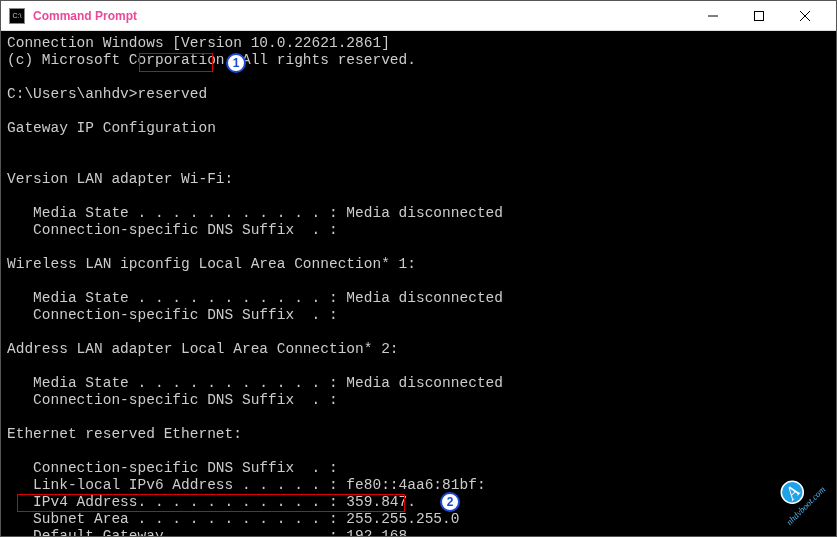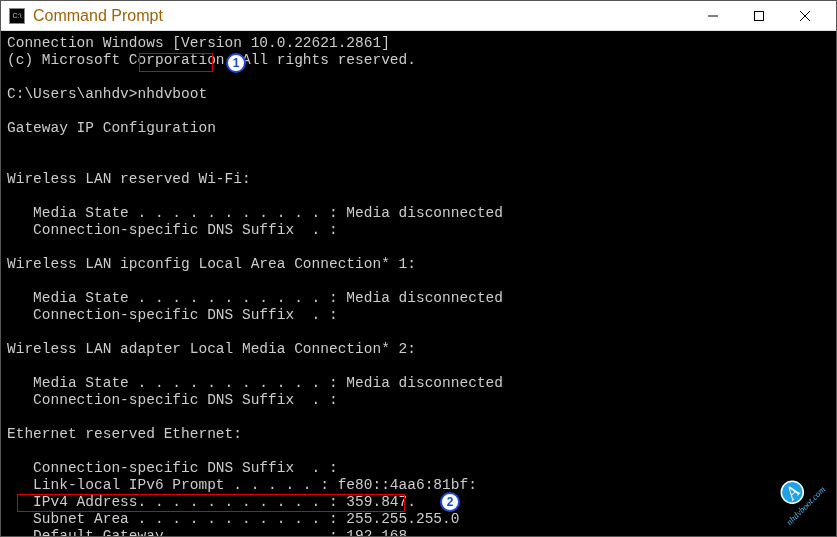--- a/index.html
+++ b/index.html
@@ -37,22 +37,23 @@
       display: inline-flex;
       align-items: center;
       justify-content: center;
       font-size: 7px;
       color: #ccc;
       font-family: sans-serif;
     }
     .titlebar-title {
       flex: 1;
       font-family: 'Segoe UI', sans-serif;
-      font-size: 16px;
-      color: #a16207;
+      font-size: 12px;
+      color: #ec4899;
+      font-weight: bold;
     }
     .titlebar-controls {
       display: flex;
       gap: 0;
     }
     .titlebar-btn {
       width: 46px;
       height: 30px;
       display: flex;
       align-items: center;
@@ -144,44 +145,44 @@
             <line x1="0" y1="0" x2="10" y2="10"></line>
             <line x1="10" y1="0" x2="0" y2="10"></line>
           </svg>
       </div>
     </div>
   </div>
 
   <div class="terminal"><span>Connection Windows [Version 10.0.22621.2861]</span>
 <span>(c) Microsoft Corporation. All rights reserved.</span>
 
-<span>C:\Users\anhdv&gt;</span><span>nhdvboot</span>
+<span>C:\Users\anhdv&gt;</span><span>reserved</span>
 
 <span>Gateway IP Configuration</span>
 
 
-<span>Wireless LAN reserved Wi-Fi:</span>
+<span>Version LAN adapter Wi-Fi:</span>
 
 <span>   Media State . . . . . . . . . . . : Media disconnected</span>
 <span>   Connection-specific DNS Suffix  . :</span>
 
 <span>Wireless LAN ipconfig Local Area Connection* 1:</span>
 
 <span>   Media State . . . . . . . . . . . : Media disconnected</span>
 <span>   Connection-specific DNS Suffix  . :</span>
 
-<span>Wireless LAN adapter Local Media Connection* 2:</span>
+<span>Address LAN adapter Local Area Connection* 2:</span>
 
 <span>   Media State . . . . . . . . . . . : Media disconnected</span>
 <span>   Connection-specific DNS Suffix  . :</span>
 
 <span>Ethernet reserved Ethernet:</span>
 
 <span>   Connection-specific DNS Suffix  . :</span>
-<span>   Link-local IPv6 Prompt . . . . . : fe80::4aa6:81bf:</span>
+<span>   Link-local IPv6 Address . . . . . : fe80::4aa6:81bf:</span>
 <span>   IPv4 Address. . . . . . . . . . . : 359.847.</span>
 <span>   Subnet Area . . . . . . . . . . . : 255.255.255.0</span>
 <span>   Default Gateway . . . . . . . . . : 192.168.</span></div>
 </div>
 
 <div class="highlight-box cmd"></div>
 <div class="highlight-box ipv4"></div>
 <div class="callout c1">1</div>
 <div class="callout c2">2</div>
 

